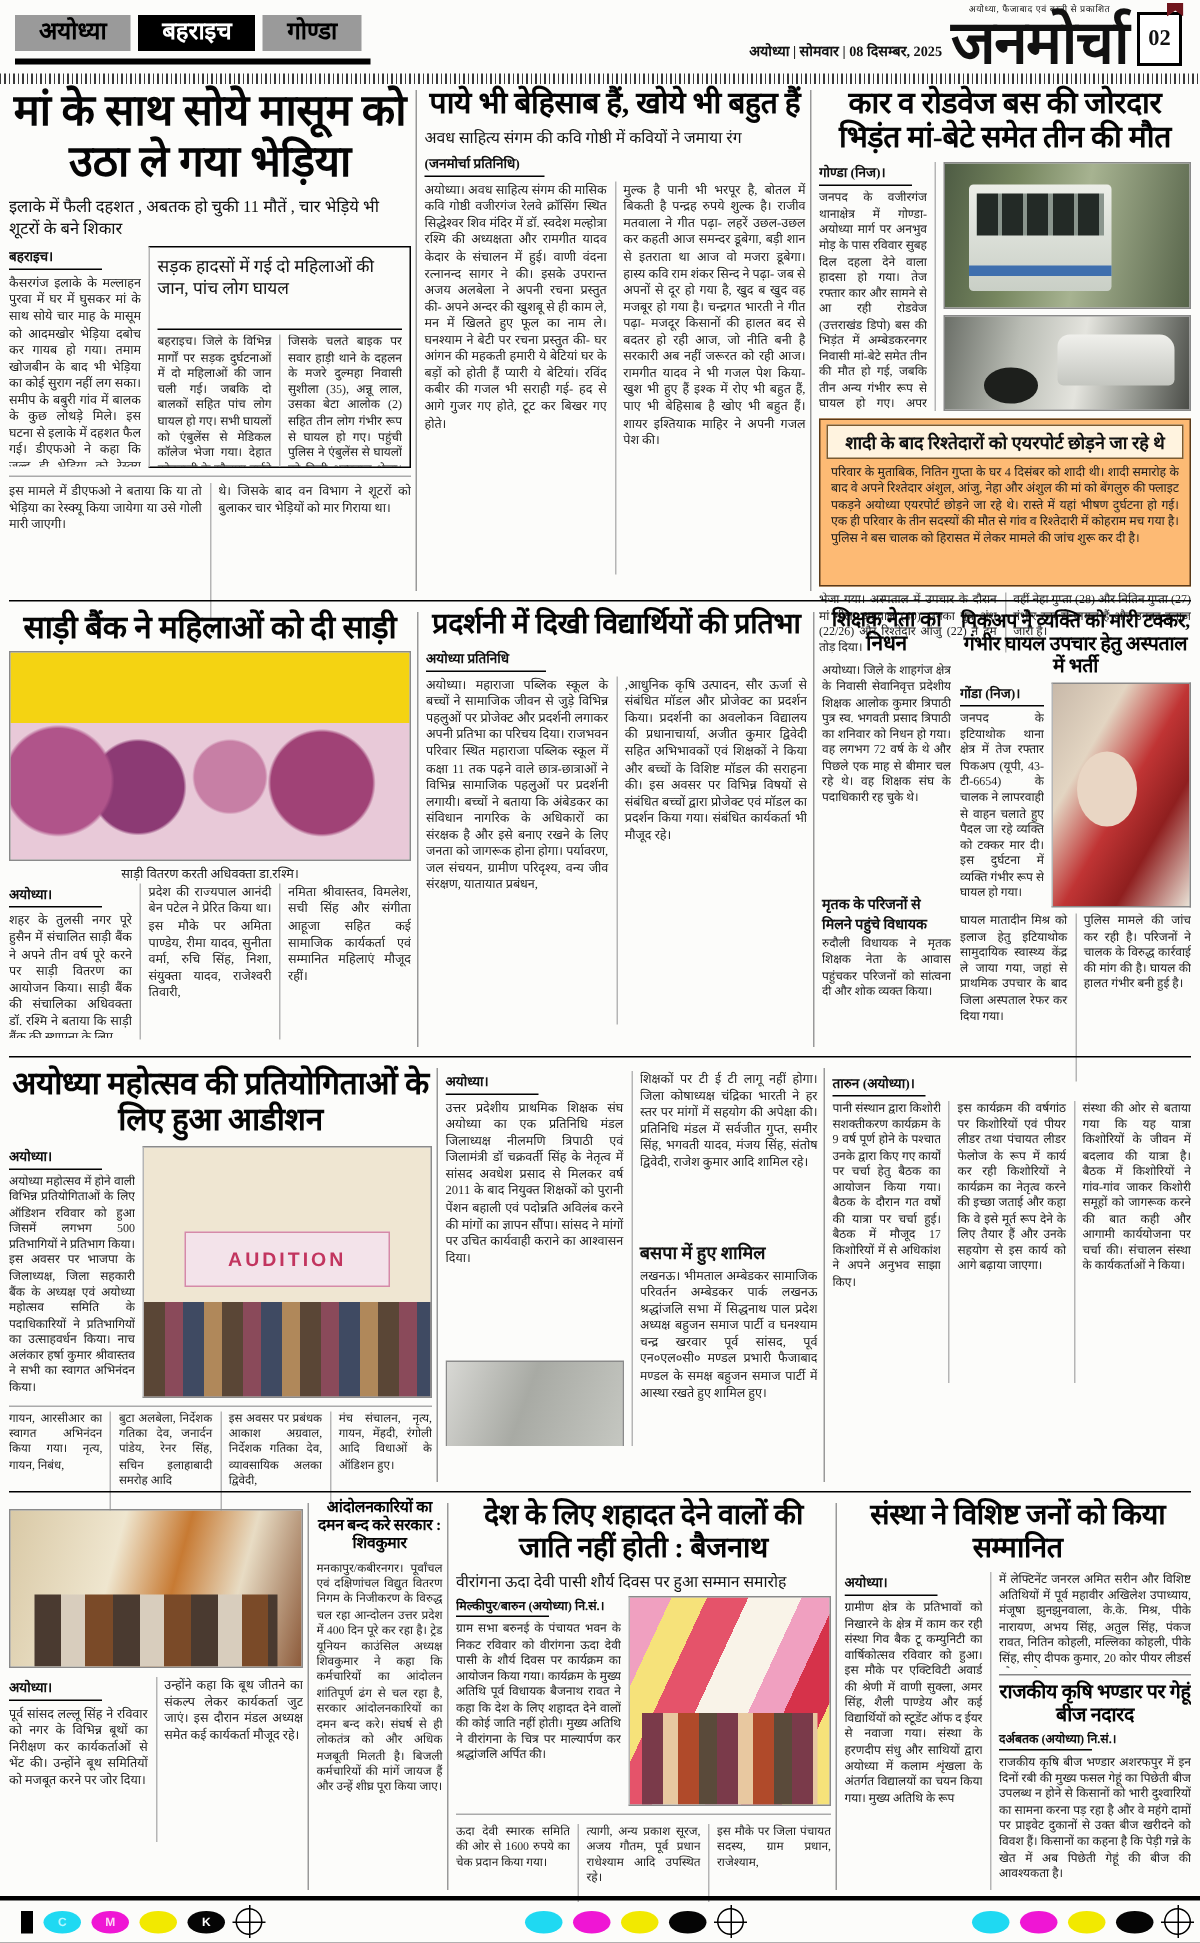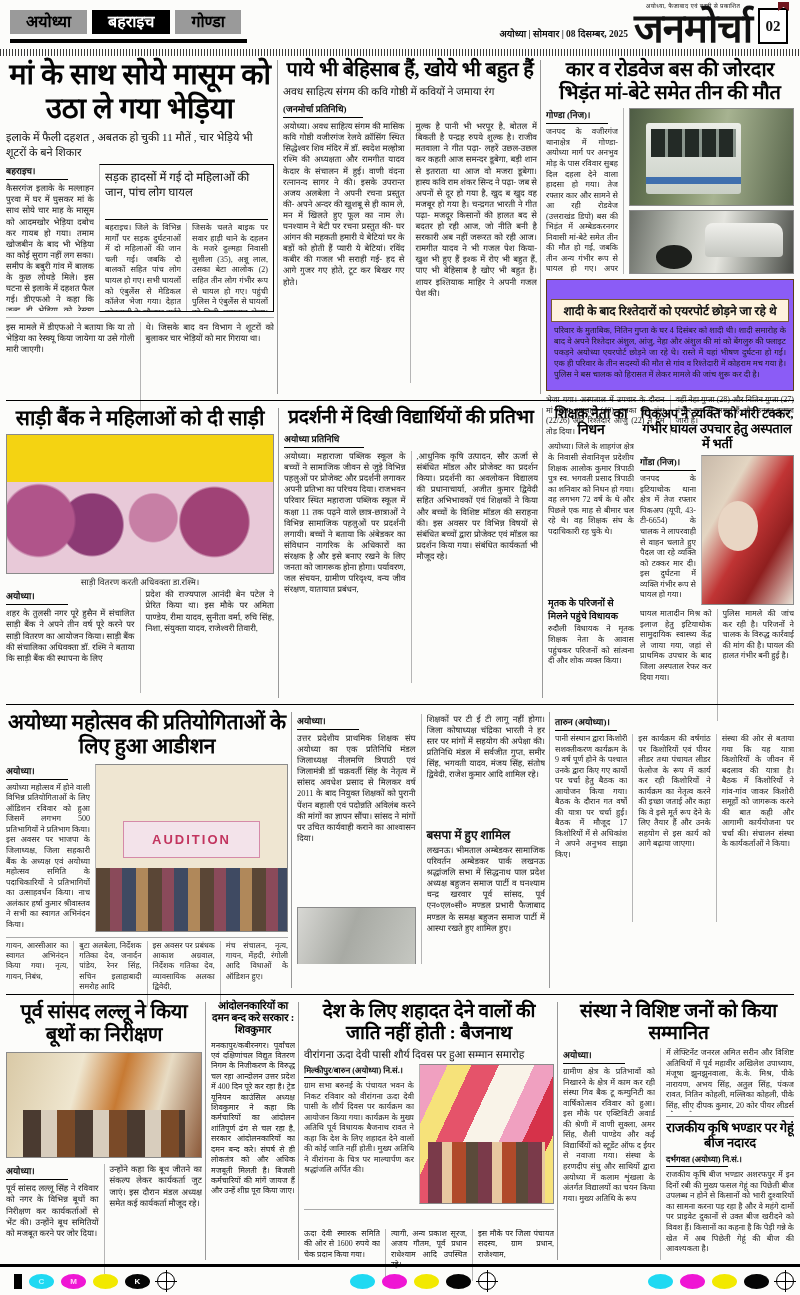--- a/index.html
+++ b/index.html
@@ -29,21 +29,21 @@
   .mastblock{text-align:center}
   .tagline{font-size:6px;letter-spacing:.4px}
   .masthead{font-size:40px;font-weight:800;letter-spacing:-1px;line-height:.95}
   .pagebox{position:relative;width:26px;height:32px;border:2px solid #000;display:flex;align-items:center;justify-content:center;
            font-weight:bold;font-size:15px;margin-bottom:4px;background:#fff}
   .flag{position:absolute;top:-8px;right:-3px;width:11px;height:9px;background:#70161d;
         clip-path:polygon(0 0,100% 0,100% 100%,50% 55%,0 100%)}
   .ticker{position:absolute;left:0;right:0;top:49px;height:7px;
           background:repeating-linear-gradient(90deg,#3a3a3a 0 1px,transparent 1px 3px)}
   .boxed{border:1px solid #000;padding:4px 5px;box-sizing:border-box}
-  .hlbox{border:1.5px solid #5a3a1a;background:#8b5cf6;padding:21px 7px;box-sizing:border-box}
+  .hlbox{border:1.5px solid #5a3a1a;background:#fdba74;padding:5px 7px;box-sizing:border-box}
   .hlbox .bh{font-weight:bold;text-align:center;font-size:12px;border:1px solid #7a5a30;background:#fff3df;margin:-2px -3px 4px;padding:2px}
   .subhead2{font-weight:bold;text-align:left;font-size:11px;margin:4px 0 2px}
   
   .footline{position:absolute;left:0;right:0;top:1264px;border-top:3px solid #000}
   .marks{position:absolute;top:1272px;display:flex;align-items:center;gap:7px}
   .dot{width:25px;height:15px;border-radius:50%;display:flex;align-items:center;justify-content:center;
        font-size:8px;font-weight:bold;font-family:"Liberation Sans",sans-serif}
   .cyan{background:#1fd9f2;color:#b8f6ff}.mag{background:#ef16d4;color:#ffd2f6}
   .yel{background:#f2e900;color:#f2e900}.blk{background:#050505;color:#fff}
   .cross{width:16px;height:16px;border:1.5px solid #000;border-radius:50%;position:relative;background:#fff}
@@ -149,20 +149,21 @@
         linear-gradient(#f4d312 0 34%, #e8c9d8 34% 100%)">
       <div class="abs" style="left:0;top:6%;width:100%;text-align:center;font-weight:bold;color:#b5202a;font-size:15px;opacity:.75"></div>
     </div>
     <div class="cap">साड़ी वितरण करती अधिवक्ता डा.रश्मि।</div>
     <div class="cols" style="height:104px">
       <div class="c">
         <div class="dl">अयोध्या।</div>
         <div class="body" style="height:84px">शहर के तुलसी नगर पूरे हुसैन में संचालित साड़ी बैंक ने अपने तीन वर्ष पूरे करने पर साड़ी वितरण का आयोजन किया। साड़ी बैंक की संचालिका अधिवक्ता डॉ. रश्मि ने बताया कि साड़ी बैंक की स्थापना के लिए</div>
       </div>
       <div class="c body">प्रदेश की राज्यपाल आनंदी बेन पटेल ने प्रेरित किया था। इस मौके पर अमिता पाण्डेय, रीमा यादव, सुनीता वर्मा, रुचि सिंह, निशा, संयुक्ता यादव, राजेश्वरी तिवारी,</div>
+      <div class="c body">नमिता श्रीवास्तव, विमलेश, सची सिंह और संगीता आहूजा सहित कई सामाजिक कार्यकर्ता एवं सम्मानित महिलाएं मौजूद रहीं।</div>
     </div>
   </div>
 
   <div class="vsep" style="left:278px;top:408px;height:290px"></div>
   <div class="abs" style="left:284px;top:406px;width:254px;height:294px">
     <div class="hl" style="font-size:19px">प्रदर्शनी में दिखी विद्यार्थियों की प्रतिभा</div>
     <div class="byline" style="margin-top:4px">अयोध्या प्रतिनिधि</div>
     <div class="cols" style="height:232px">
       <div class="c body">अयोध्या। महाराजा पब्लिक स्कूल के बच्चों ने सामाजिक जीवन से जुड़े विभिन्न पहलुओं पर प्रोजेक्ट और प्रदर्शनी लगाकर अपनी प्रतिभा का परिचय दिया। राजभवन परिवार स्थित महाराजा पब्लिक स्कूल में कक्षा 11 तक पढ़ने वाले छात्र-छात्राओं ने विभिन्न सामाजिक पहलुओं पर प्रदर्शनी लगायी। बच्चों ने बताया कि अंबेडकर का संविधान नागरिक के अधिकारों का संरक्षक है और इसे बनाए रखने के लिए जनता को जागरूक होना होगा। पर्यावरण, जल संचयन, ग्रामीण परिदृश्य, वन्य जीव संरक्षण, यातायात प्रबंधन,</div>
       <div class="c body">,आधुनिक कृषि उत्पादन, सौर ऊर्जा से संबंधित मॉडल और प्रोजेक्ट का प्रदर्शन किया। प्रदर्शनी का अवलोकन विद्यालय की प्रधानाचार्या, अजीत कुमार द्विवेदी सहित अभिभावकों एवं शिक्षकों ने किया और बच्चों के विशिष्ट मॉडल की सराहना की। इस अवसर पर विभिन्न विषयों से संबंधित बच्चों द्वारा प्रोजेक्ट एवं मॉडल का प्रदर्शन किया गया। संबंधित कार्यकर्ता भी मौजूद रहे।</div>
@@ -240,21 +241,20 @@
     <div class="cols" style="height:188px">
       <div class="c body" style="font-size:8px">पानी संस्थान द्वारा किशोरी सशक्तीकरण कार्यक्रम के 9 वर्ष पूर्ण होने के पश्चात उनके द्वारा किए गए कार्यों पर चर्चा हेतु बैठक का आयोजन किया गया। बैठक के दौरान गत वर्षों की यात्रा पर चर्चा हुई। बैठक में मौजूद 17 किशोरियों में से अधिकांश ने अपने अनुभव साझा किए।</div>
       <div class="c body" style="font-size:8px">इस कार्यक्रम की वर्षगांठ पर किशोरियों एवं पीयर लीडर तथा पंचायत लीडर फेलोज के रूप में कार्य कर रही किशोरियों ने कार्यक्रम का नेतृत्व करने की इच्छा जताई और कहा कि वे इसे मूर्त रूप देने के लिए तैयार हैं और उनके सहयोग से इस कार्य को आगे बढ़ाया जाएगा।</div>
       <div class="c body" style="font-size:8px">संस्था की ओर से बताया गया कि यह यात्रा किशोरियों के जीवन में बदलाव की यात्रा है। बैठक में किशोरियों ने गांव-गांव जाकर किशोरी समूहों को जागरूक करने की बात कही और आगामी कार्ययोजना पर चर्चा की। संचालन संस्था के कार्यकर्ताओं ने किया।</div>
     </div>
   </div>
 
   <div class="hr" style="left:6px;top:994px;width:788px"></div>
 
   <div class="abs" style="left:6px;top:1000px;width:196px;height:262px">
-    <div class="hl" style="font-size:20px">पूर्व सांसद लल्लू ने किया बूथों का निरीक्षण</div>
     <div class="photo" style="height:104px;margin-top:6px;background:linear-gradient(105deg,#d9c9a6 0%,#efe6cf 35%,#c77a33 55%,#e8dcc4 75%,#8c5a3a 100%)">
       <div class="abs" style="left:8%;bottom:0;width:84%;height:46%;background:repeating-linear-gradient(90deg,#4a3a30 0 18px,#d8cdbd 18px 34px,#7a4a28 34px 52px)"></div>
     </div>
     <div class="cols" style="height:110px;margin-top:6px">
       <div class="c">
         <div class="dl">अयोध्या।</div>
         <div class="body" style="height:88px">पूर्व सांसद लल्लू सिंह ने रविवार को नगर के विभिन्न बूथों का निरीक्षण कर कार्यकर्ताओं से भेंट की। उन्होंने बूथ समितियों को मजबूत करने पर जोर दिया।</div>
       </div>
       <div class="c body">उन्होंने कहा कि बूथ जीतने का संकल्प लेकर कार्यकर्ता जुट जाएं। इस दौरान मंडल अध्यक्ष समेत कई कार्यकर्ता मौजूद रहे।</div>
     </div>
@@ -273,40 +273,40 @@
     <div class="cols" style="height:140px">
       <div class="c" style="flex:0 0 110px">
         <div class="dl" style="font-size:8.3px">मिल्कीपुर/बारुन (अयोध्या) नि.सं.।</div>
         <div class="body" style="height:116px;font-size:8px">ग्राम सभा बरुनई के पंचायत भवन के निकट रविवार को वीरांगना ऊदा देवी पासी के शौर्य दिवस पर कार्यक्रम का आयोजन किया गया। कार्यक्रम के मुख्य अतिथि पूर्व विधायक बैजनाथ रावत ने कहा कि देश के लिए शहादत देने वालों की कोई जाति नहीं होती। मुख्य अतिथि ने वीरांगना के चित्र पर माल्यार्पण कर श्रद्धांजलि अर्पित की।</div>
       </div>
       <div class="c photo" style="background:
             linear-gradient(115deg,#f0a0c0 0 14%,#f6e27a 14% 26%,#e5536a 26% 40%,#f9f3e8 40% 58%,#f0a0c0 58% 70%,#d6324a 70% 84%,#f6e27a 84% 100%)">
         <div class="abs" style="left:6%;bottom:0;width:88%;height:44%;background:repeating-linear-gradient(90deg,#7a3a4a 0 14px,#e8c8a0 14px 24px,#b04a2a 24px 38px,#5a4a3a 38px 50px)"></div>
       </div>
     </div>
-    <div class="cols" style="height:52px;margin-top:5px;border-top:1px solid #aaa;padding-top:19px">
+    <div class="cols" style="height:52px;margin-top:5px;border-top:1px solid #aaa;padding-top:6px">
       <div class="c body" style="font-size:7.9px">ऊदा देवी स्मारक समिति की ओर से 1600 रुपये का चेक प्रदान किया गया।</div>
       <div class="c body" style="font-size:7.9px">त्यागी, अन्य प्रकाश सूरज, अजय गौतम, पूर्व प्रधान राधेश्याम आदि उपस्थित रहे।</div>
       <div class="c body" style="font-size:7.9px">इस मौके पर जिला पंचायत सदस्य, ग्राम प्रधान, राजेश्याम,</div>
     </div>
   </div>
 
   <div class="vsep" style="left:557px;top:1002px;height:258px"></div>
   <div class="abs" style="left:563px;top:1000px;width:231px;height:262px">
     <div class="hl" style="font-size:19px">संस्था ने विशिष्ट जनों को किया सम्मानित</div>
     <div class="cols" style="height:212px;margin-top:4px">
       <div class="c" style="flex:0 0 92px">
         <div class="dl">अयोध्या।</div>
         <div class="body" style="height:192px;font-size:8px">ग्रामीण क्षेत्र के प्रतिभावों को निखारने के क्षेत्र में काम कर रही संस्था गिव बैक टू कम्युनिटी का वार्षिकोत्सव रविवार को हुआ। इस मौके पर एक्टिविटी अवार्ड की श्रेणी में वाणी सुक्ला, अमर सिंह, शैली पाण्डेय और कई विद्यार्थियों को स्टूडेंट ऑफ द ईयर से नवाजा गया। संस्था के हरणदीप संधु और साथियों द्वारा अयोध्या में कलाम शृंखला के अंतर्गत विद्यालयों का चयन किया गया। मुख्य अतिथि के रूप</div>
       </div>
       <div class="c">
         <div class="body" style="height:64px;font-size:8px">में लेफ्टिनेंट जनरल अमित सरीन और विशिष्ट अतिथियों में पूर्व महावीर अखिलेश उपाध्याय, मंजूषा झुनझुनवाला, के.के. मिश्र, पीके नारायण, अभय सिंह, अतुल सिंह, पंकज रावत, नितिन कोहली, मल्लिका कोहली, पीके सिंह, सीए दीपक कुमार, 20 कोर पीयर लीडर्स और उनके</div>
         <div style="border-top:1px solid #888;margin:4px 0 3px"></div>
         <div class="hl" style="font-size:13px">राजकीय कृषि भण्डार पर गेहूं बीज नदारद</div>
-        <div class="dl" style="font-size:8.2px;margin-top:3px">दर्भगवत (अयोध्या) नि.सं.।</div>
+        <div class="dl" style="font-size:8.2px;margin-top:3px">दर्अबतक (अयोध्या) नि.सं.।</div>
         <div class="body" style="height:96px;font-size:8px">राजकीय कृषि बीज भण्डार अशरफपुर में इन दिनों रबी की मुख्य फसल गेहूं का पिछेती बीज उपलब्ध न होने से किसानों को भारी दुश्वारियों का सामना करना पड़ रहा है और वे महंगे दामों पर प्राइवेट दुकानों से उक्त बीज खरीदने को विवश हैं। किसानों का कहना है कि पेड़ी गन्ने के खेत में अब पिछेती गेहूं की बीज की आवश्यकता है।</div>
       </div>
     </div>
   </div>
 
   <div class="footline"></div>
   <div class="marks" style="left:14px">
     <div class="barstub"></div>
     <div class="dot cyan">C</div>
     <div class="dot mag">M</div>

